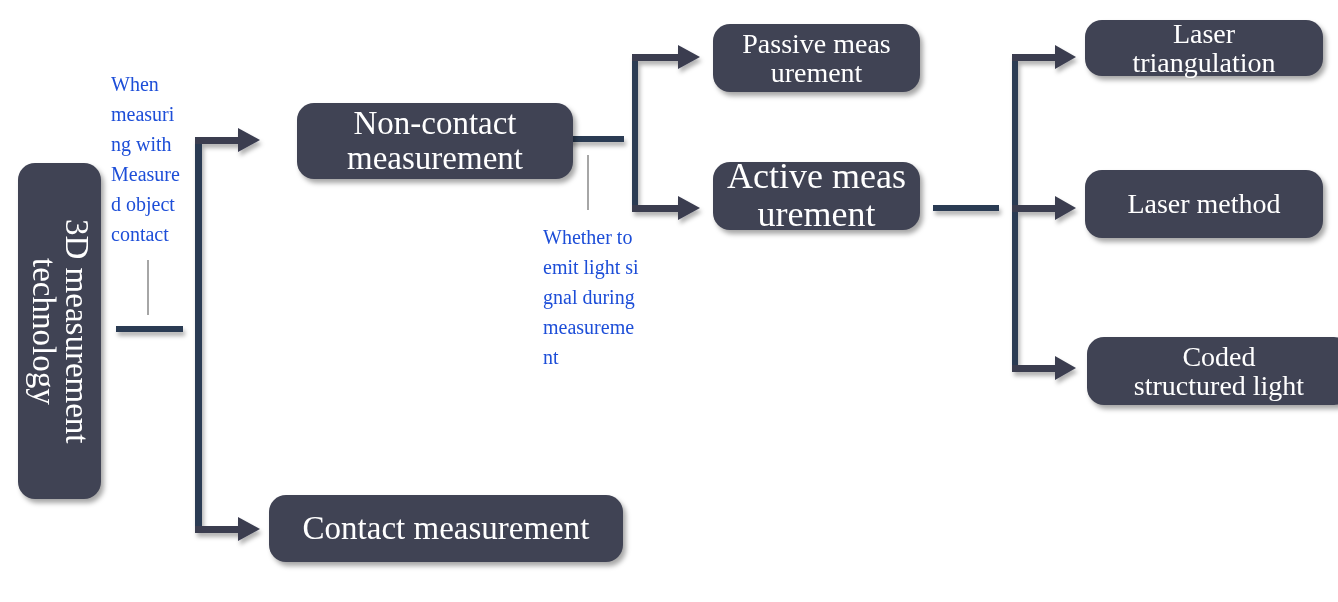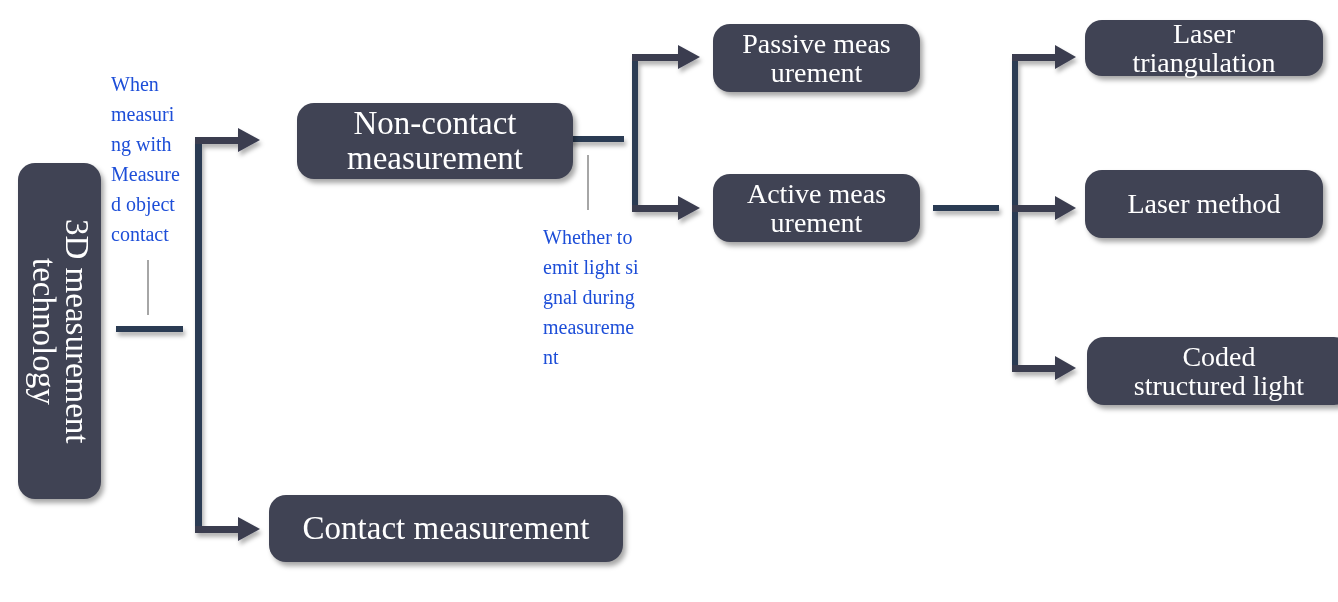--- a/index.html
+++ b/index.html
@@ -10,21 +10,21 @@
     border-radius: 17px; box-shadow: 3px 4px 5px rgba(0,0,0,0.35);
     display: flex; align-items: center; justify-content: center;
     text-align: center; line-height: 1.05; box-sizing: border-box;
   }
   .node span { display: block; white-space: pre-line; }
   .root { left: 18px; top: 163px; width: 83px; height: 336px; }
   .root span { writing-mode: vertical-rl; font-size: 33px; line-height: 1.0; }
   .n-noncontact { left: 286px; top: 103px; width: 276px; height: 76px; font-size: 33px; margin-left: 11px; }
   .n-contact { left: 269px; top: 495px; width: 354px; height: 67px; font-size: 33px; }
   .n-passive { left: 713px; top: 24px; width: 207px; height: 68px; font-size: 28px; }
-  .n-active { left: 713px; top: 174px; width: 207px; height: 68px; font-size: 28px; }
+  .n-active { left: 713px; top: 162px; width: 207px; height: 68px; font-size: 36px; }
   .n-laser { left: 1085px; top: 20px; width: 238px; height: 56px; font-size: 28px; }
   .n-phase { left: 1085px; top: 170px; width: 238px; height: 68px; font-size: 28px; }
   .n-coded { left: 1087px; top: 337px; width: 264px; height: 68px; font-size: 28px; }
 
   .note { position: absolute; color: #1d4ed8; font-size: 20px; line-height: 30px; white-space: pre-line; }
   .note-1 { left: 111px; top: 69px; width: 80px; }
   .note-2 { left: 543px; top: 222px; width: 115px; }
 
   svg.wires { position: absolute; left: 0; top: 0; }
 </style>

